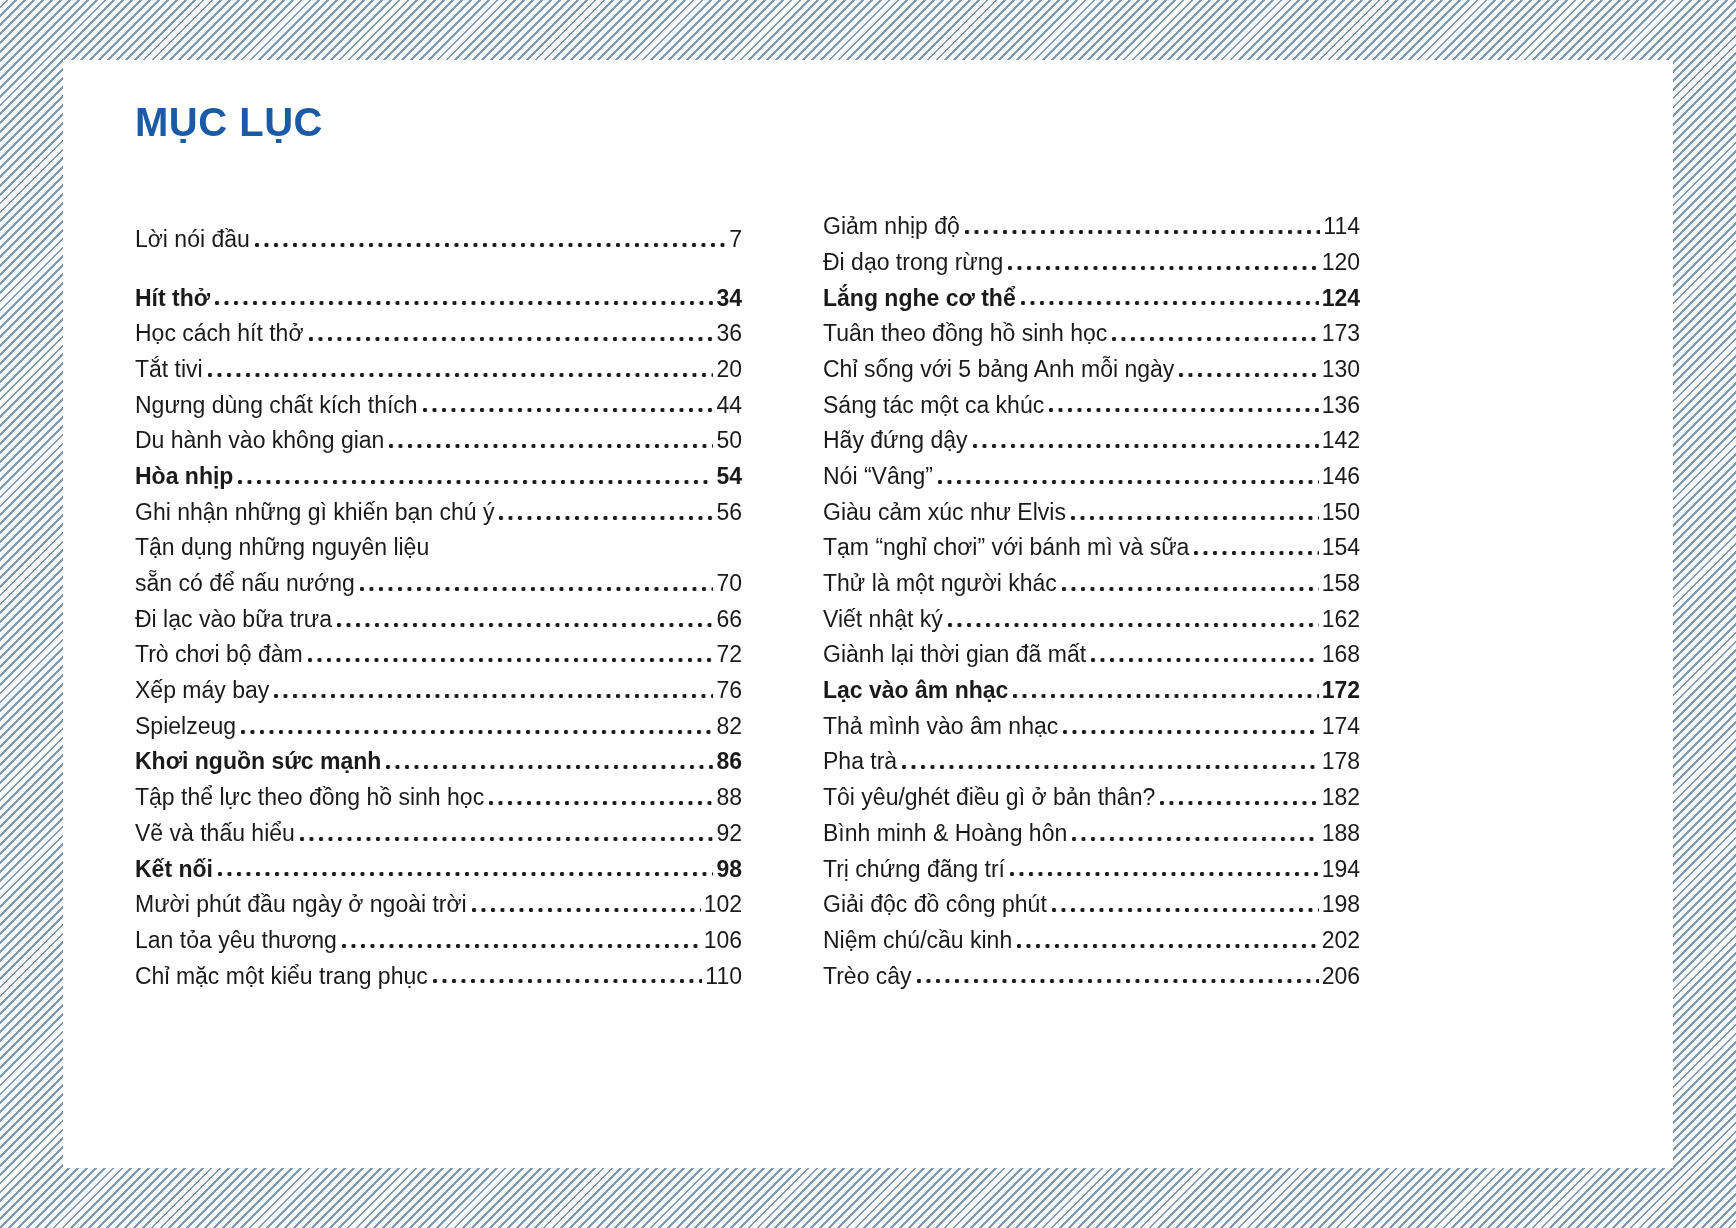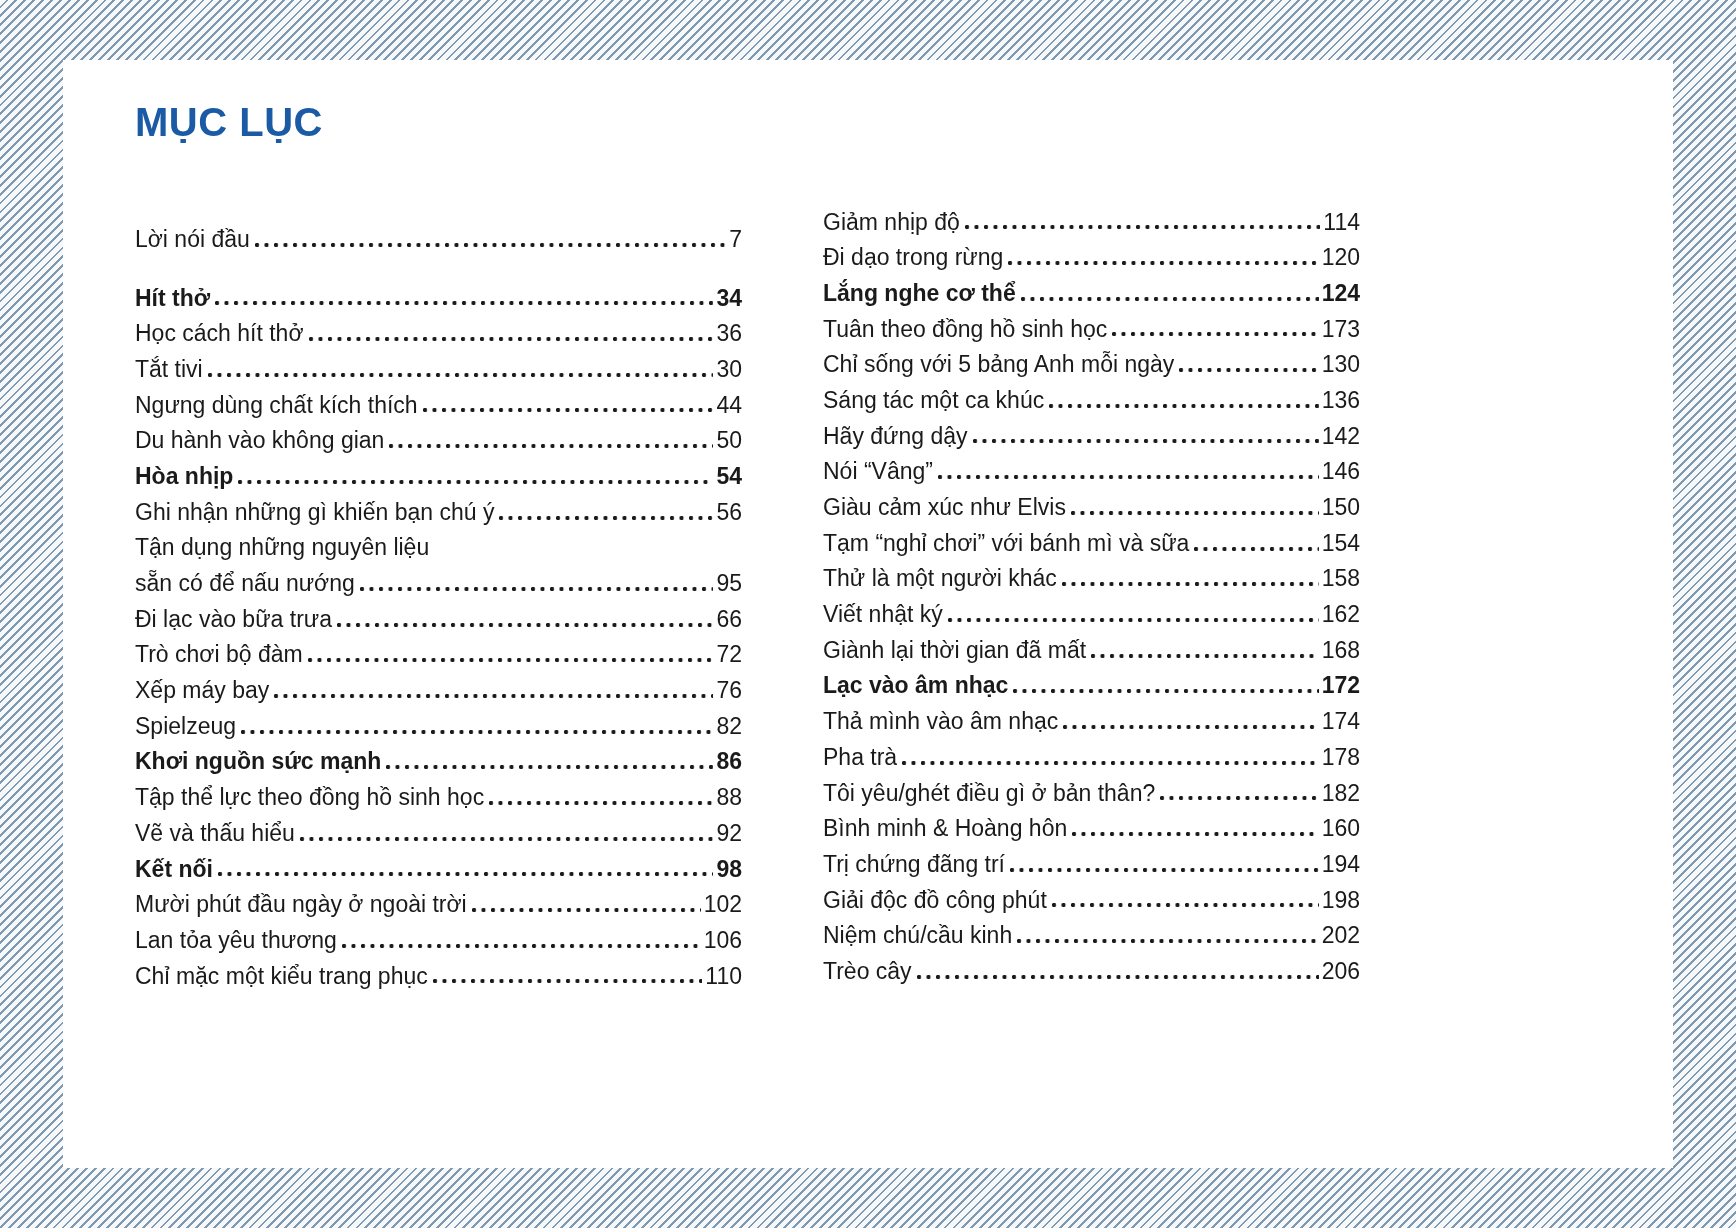--- a/index.html
+++ b/index.html
@@ -23,21 +23,21 @@
   }
   .page-title {
     color: var(--title-color, #1b5aa5);
     font-size: 40px;
     font-weight: 700;
     letter-spacing: 0.5px;
     line-height: 1.1;
   }
   .columns {
     display: flex;
-    align-items: center;
+    align-items: flex-end;
     margin-top: 50px;
   }
   .col { color: var(--text-color, #1a1a1a); }
   .col-left  { width: 607px; margin-top: 22px; }
   .col-right { width: 537px; margin-left: 81px; }
   .toc-row {
     display: flex;
     align-items: flex-end;
     height: 35.7px;
     font-size: 23px;
@@ -81,21 +81,21 @@
           <span class="page-num">34</span>
         </div>
         <div class="toc-row">
           <span class="label">Học cách hít thở</span>
           <span class="dots"></span>
           <span class="page-num">36</span>
         </div>
         <div class="toc-row">
           <span class="label">Tắt tivi</span>
           <span class="dots"></span>
-          <span class="page-num">30</span>
+          <span class="page-num">20</span>
         </div>
         <div class="toc-row">
           <span class="label">Ngưng dùng chất kích thích</span>
           <span class="dots"></span>
           <span class="page-num">44</span>
         </div>
         <div class="toc-row">
           <span class="label">Du hành vào không gian</span>
           <span class="dots"></span>
           <span class="page-num">50</span>
@@ -109,21 +109,21 @@
           <span class="label">Ghi nhận những gì khiến bạn chú ý</span>
           <span class="dots"></span>
           <span class="page-num">56</span>
         </div>
         <div class="toc-row">
           <span class="label">Tận dụng những nguyên liệu</span>
         </div>
         <div class="toc-row">
           <span class="label">sẵn có để nấu nướng</span>
           <span class="dots"></span>
-          <span class="page-num">95</span>
+          <span class="page-num">70</span>
         </div>
         <div class="toc-row">
           <span class="label">Đi lạc vào bữa trưa</span>
           <span class="dots"></span>
           <span class="page-num">66</span>
         </div>
         <div class="toc-row">
           <span class="label">Trò chơi bộ đàm</span>
           <span class="dots"></span>
           <span class="page-num">72</span>
@@ -256,21 +256,21 @@
           <span class="page-num">178</span>
         </div>
         <div class="toc-row">
           <span class="label">Tôi yêu/ghét điều gì ở bản thân?</span>
           <span class="dots"></span>
           <span class="page-num">182</span>
         </div>
         <div class="toc-row">
           <span class="label">Bình minh &amp; Hoàng hôn</span>
           <span class="dots"></span>
-          <span class="page-num">160</span>
+          <span class="page-num">188</span>
         </div>
         <div class="toc-row">
           <span class="label">Trị chứng đãng trí</span>
           <span class="dots"></span>
           <span class="page-num">194</span>
         </div>
         <div class="toc-row">
           <span class="label">Giải độc đồ công phút</span>
           <span class="dots"></span>
           <span class="page-num">198</span>

